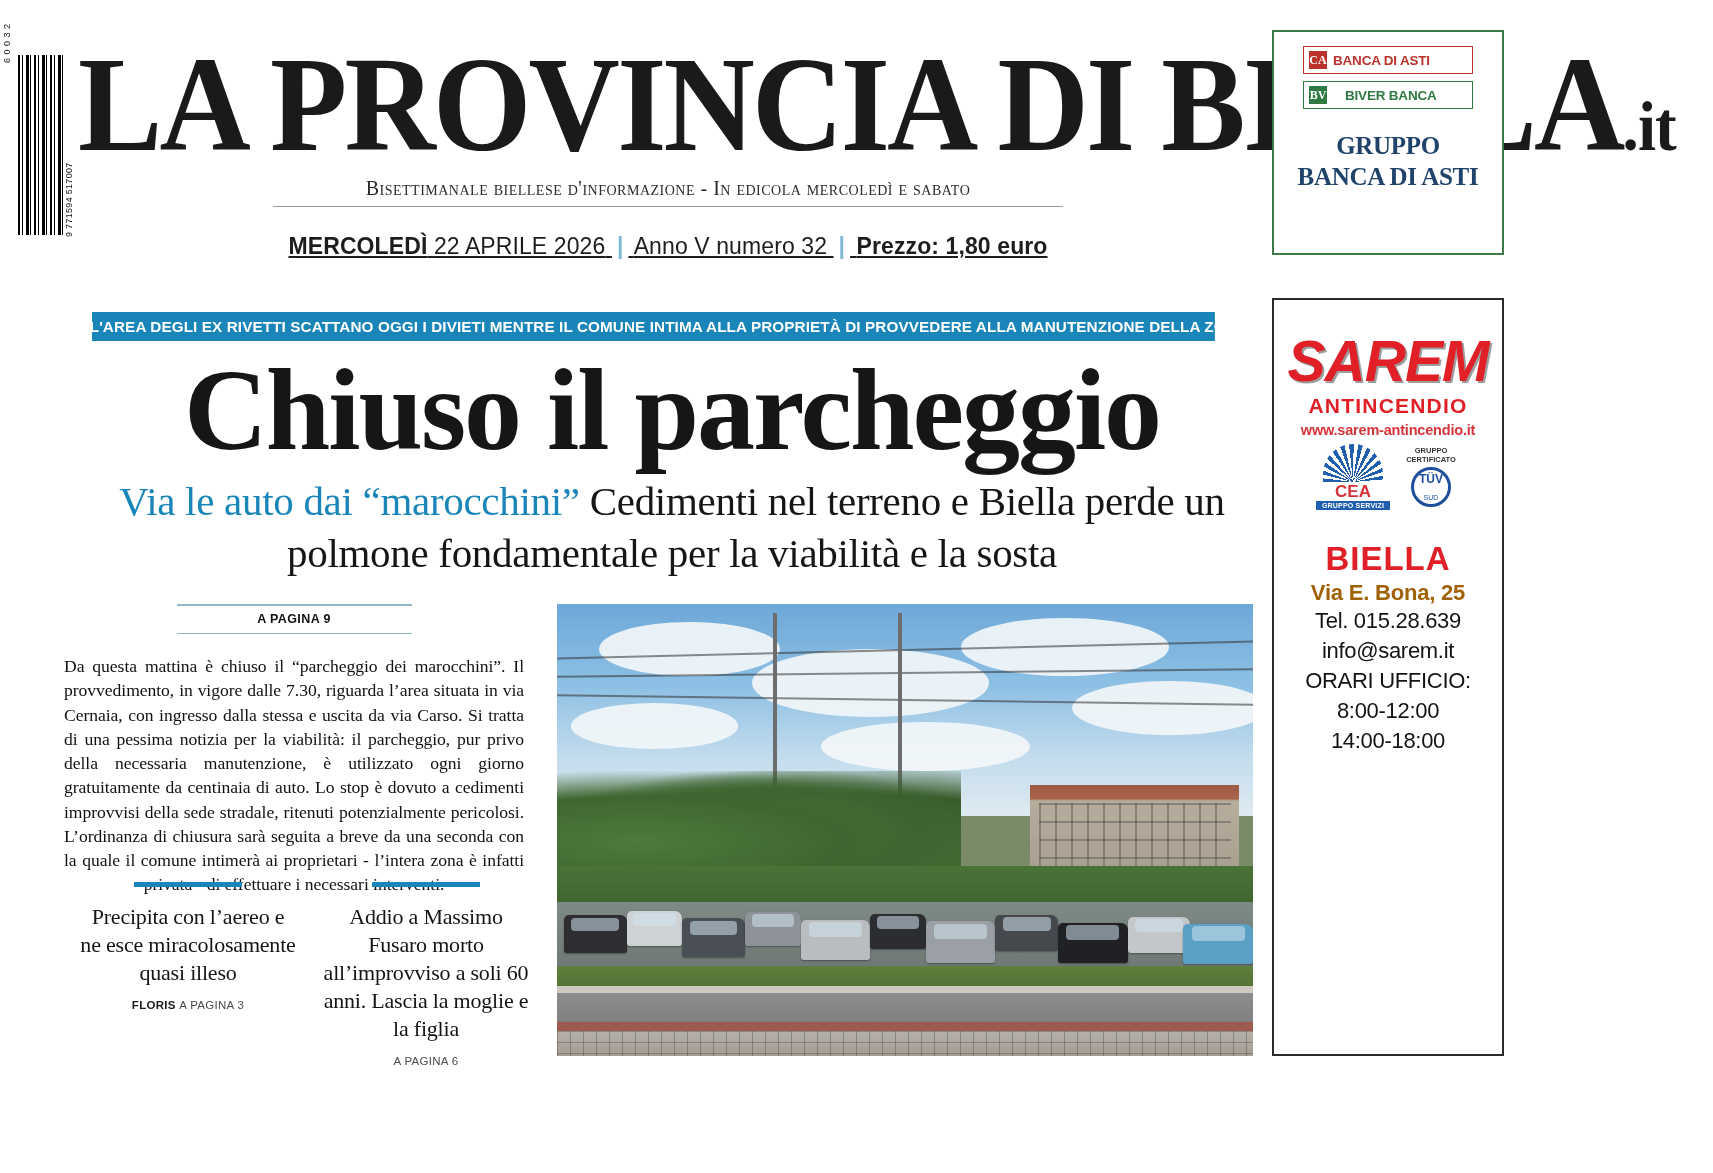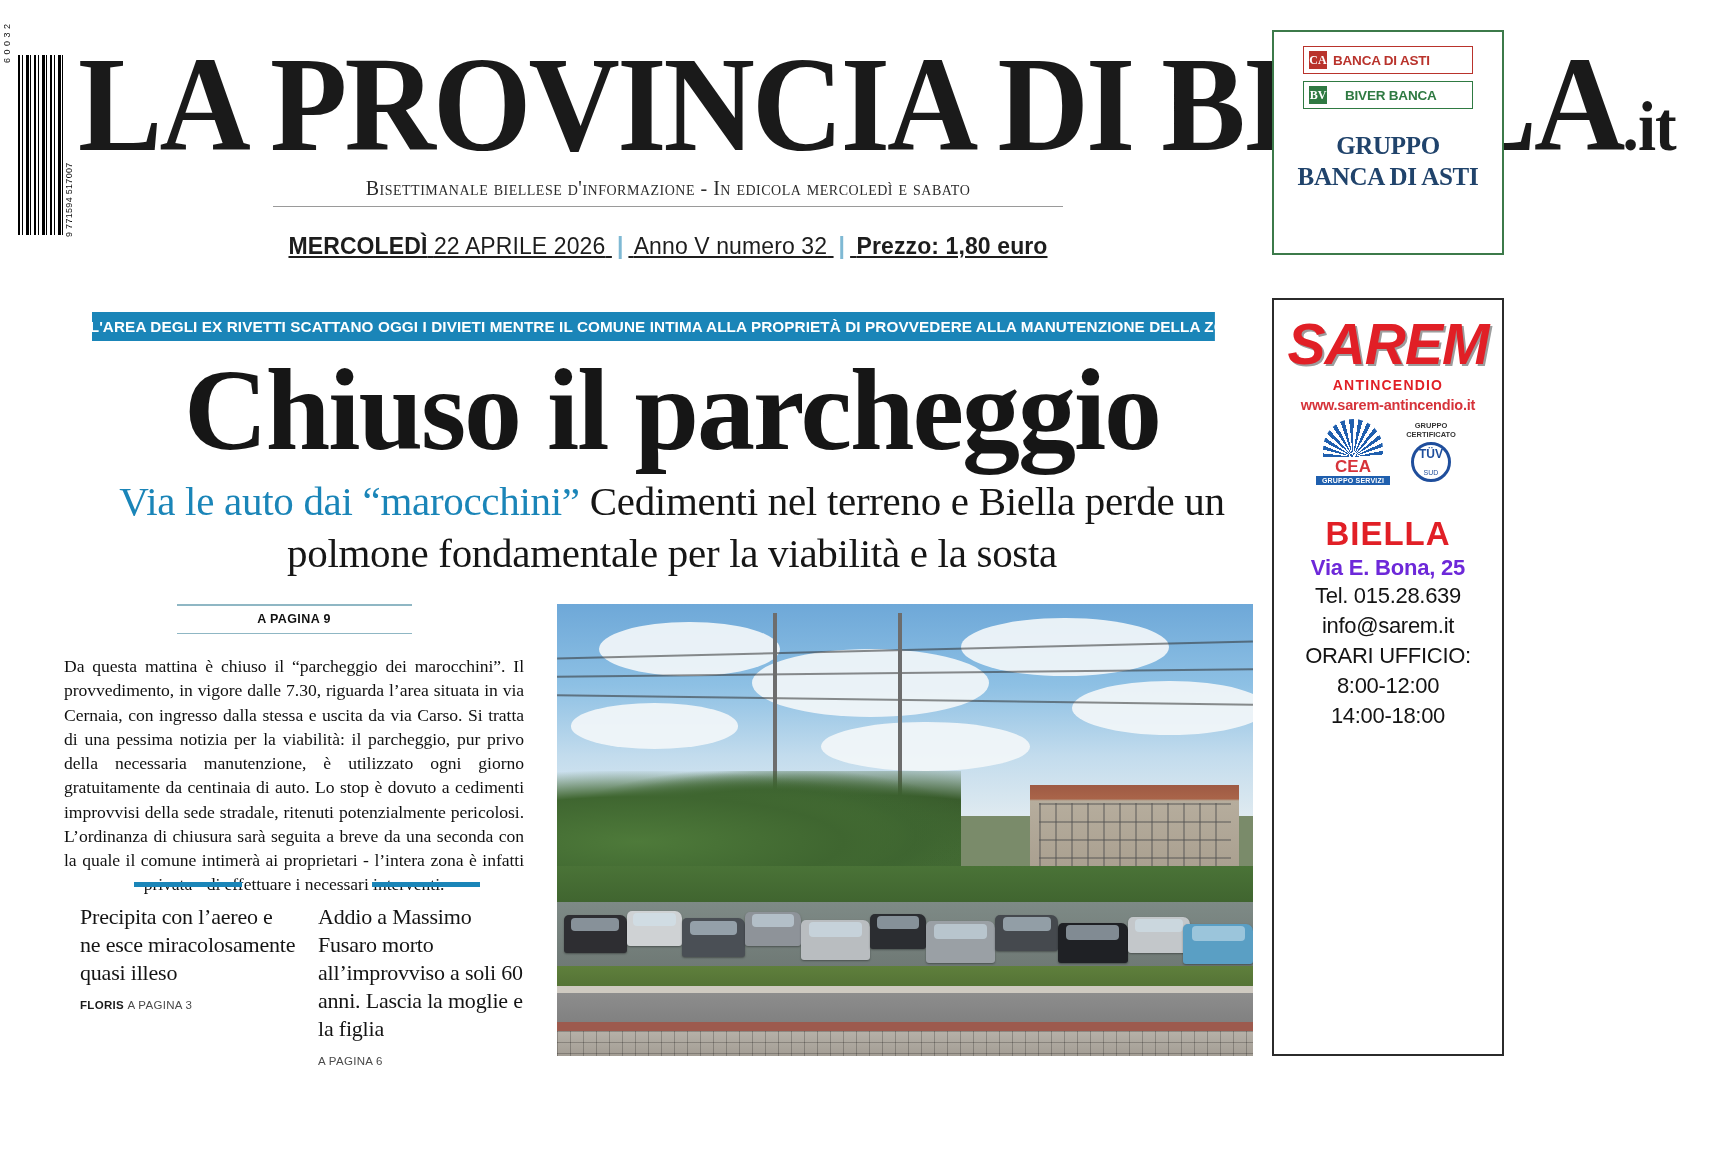--- a/index.html
+++ b/index.html
@@ -175,21 +175,21 @@
     text-align: justify; text-align-last: center;
     color: #111; letter-spacing: -.05px;
     text-indent: 0;
   }
 
   
   .teasers {
     position: absolute; left: 80px; top: 882px;
     width: 470px; display: flex; gap: 22px;
   }
-  .teaser { width: 216px; }
+  .teaser { width: 216px; text-align: center; }
   .teaser-rule {
     width: 108px; height: 5px; background:#1a85b8;
     margin: 0 auto 16px auto;
   }
   .teaser-title {
     font-family: "Liberation Serif", serif;
     font-size: 22px; line-height: 1.27; color:#141414;
     letter-spacing: -.2px;
   }
   .teaser-foot {
@@ -272,34 +272,34 @@
   .ph-curb {
     position:absolute; left:0; top:84.5%; width:100%; height:2%;
     background:#cfcac1;
   }
 
   
   .sarem {
     position: absolute; left: 1272px; top: 298px;
     width: 232px; height: 758px;
     border: 2px solid #2b2b2b; background:#fff;
-    text-align:center; padding: 16px 8px 10px 8px;
+    text-align:center; padding: 33px 8px 10px 8px;
   }
   .sarem-logo {
     font-family: "Liberation Sans", sans-serif;
     font-weight: bold; font-style: italic;
     font-size: 57px; letter-spacing: -1px;
     color: #e11f26;
     line-height: 1;
     text-shadow: 2px 2px 0 #9d9d9d;
   }
   .sarem-anti {
     margin-top: 4px;
     font-family:"Liberation Sans", sans-serif;
-    font-weight: bold; font-size: 14px;
+    font-weight: bold; font-size: 21px;
     letter-spacing: 1.2px; color:#e11f26;
   }
   .sarem-url {
     margin-top: 4px;
     font-family:"Liberation Sans", sans-serif;
     font-weight: bold; font-size: 14.5px;
     color:#d6333a; letter-spacing:-.2px;
   }
   
   .wreath {
@@ -374,21 +374,21 @@
     font-weight: bold; font-size: 25px; line-height:1.3;
     color:#1b1b1b; letter-spacing:-.4px;
   }
   .sarem-city {
     margin-top: 30px;
     font-family:"Liberation Sans", sans-serif;
     font-weight:bold; font-size: 33px; color:#e11f26; letter-spacing:1px;
   }
   .sarem-addr {
     font-family:"Liberation Sans", sans-serif;
-    font-weight:bold; font-size: 22px; color:#6d28d9; letter-spacing:-.2px;
+    font-weight:bold; font-size: 22px; color:#a16207; letter-spacing:-.2px;
     margin-top: 2px;
   }
   .sarem-line {
     font-family:"Liberation Sans", sans-serif;
     font-size: 22px; color:#141414; letter-spacing:-.3px; line-height:1.36;
   }
 </style>
 </head>
 <body>
 

